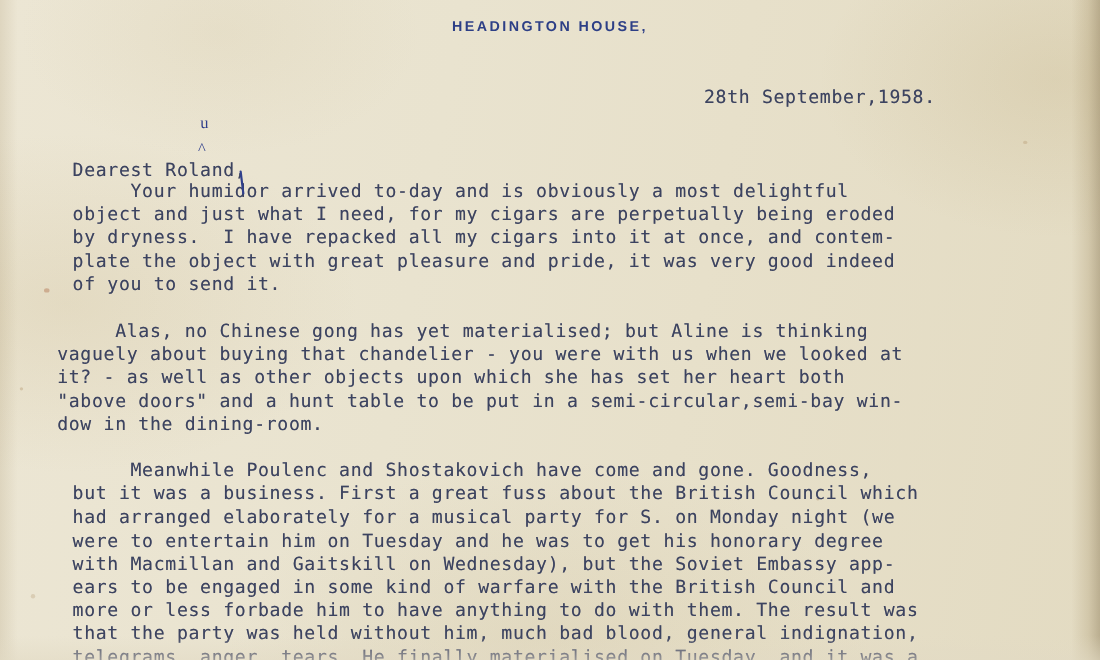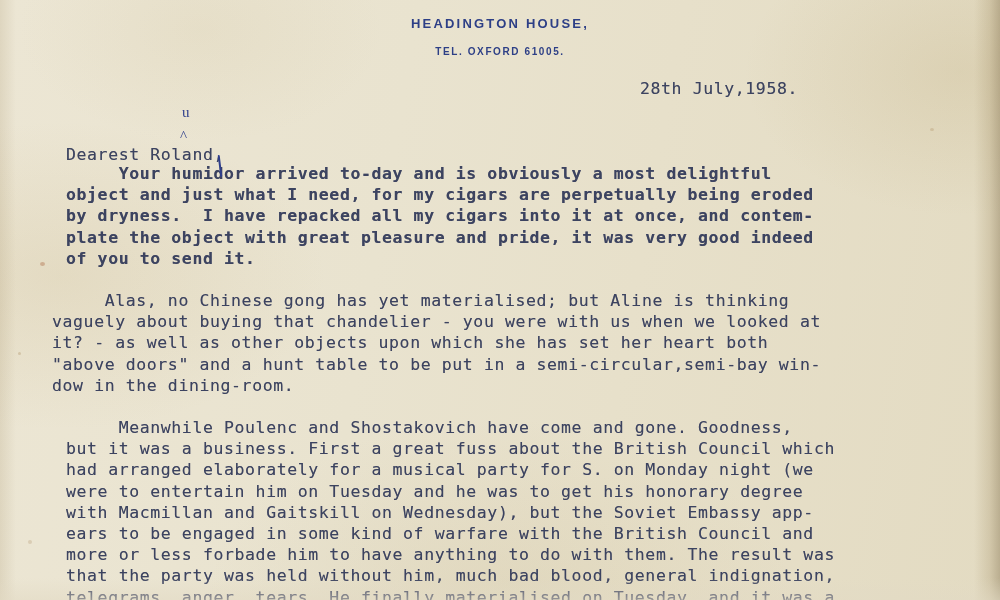--- a/index.html
+++ b/index.html
@@ -81,21 +81,21 @@
 
   .date {
     top: 78px;
     left: 640px;
   }
   .salutation {
     top: 120px;
     left: 66px;
     margin-top: 24px;
   }
-  .para1 { top: 163px; left: 66px; font-weight: bold; }
+  .para1 { top: 163px; left: 66px; }
   .para2 { top: 290px; left: 52px; }
   .para3 { top: 417px; left: 66px; }
 
   
   .ink {
     position: absolute;
     color: #2f3f8c;
     font-family: "Liberation Serif", serif;
     pointer-events: none;
   }
@@ -134,24 +134,23 @@
   <div class="edge-right"></div>
 
   <div class="speck" style="top:262px;left:40px;width:5px;height:4px;background:rgba(168,96,60,0.38);"></div>
   <div class="speck" style="top:452px;left:742px;width:3px;height:3px;"></div>
   <div class="speck" style="top:128px;left:930px;width:4px;height:3px;background:rgba(150,110,60,0.22);"></div>
   <div class="speck" style="top:352px;left:18px;width:3px;height:3px;background:rgba(150,110,60,0.25);"></div>
   <div class="speck" style="top:540px;left:28px;width:4px;height:4px;background:rgba(150,110,60,0.20);"></div>
 
   <div class="letterhead">
     <div class="lh-line1">HEADINGTON HOUSE,</div>
-    <div class="lh-line4">TEL. OXFORD 61005.</div>
   </div>
 
-  <div class="typed date">28th July,1958.</div>
+  <div class="typed date">28th September,1958.</div>
 
   <div class="typed salutation">Dearest Roland,</div>
 
   <div class="typed para1">     Your humidor arrived to-day and is obviously a most delightful
 object and just what I need, for my cigars are perpetually being eroded
 by dryness.  I have repacked all my cigars into it at once, and contem-
 plate the object with great pleasure and pride, it was very good indeed
 of you to send it.</div>
   <div class="typed para2">     Alas, no Chinese gong has yet materialised; but Aline is thinking
 vaguely about buying that chandelier - you were with us when we looked at

